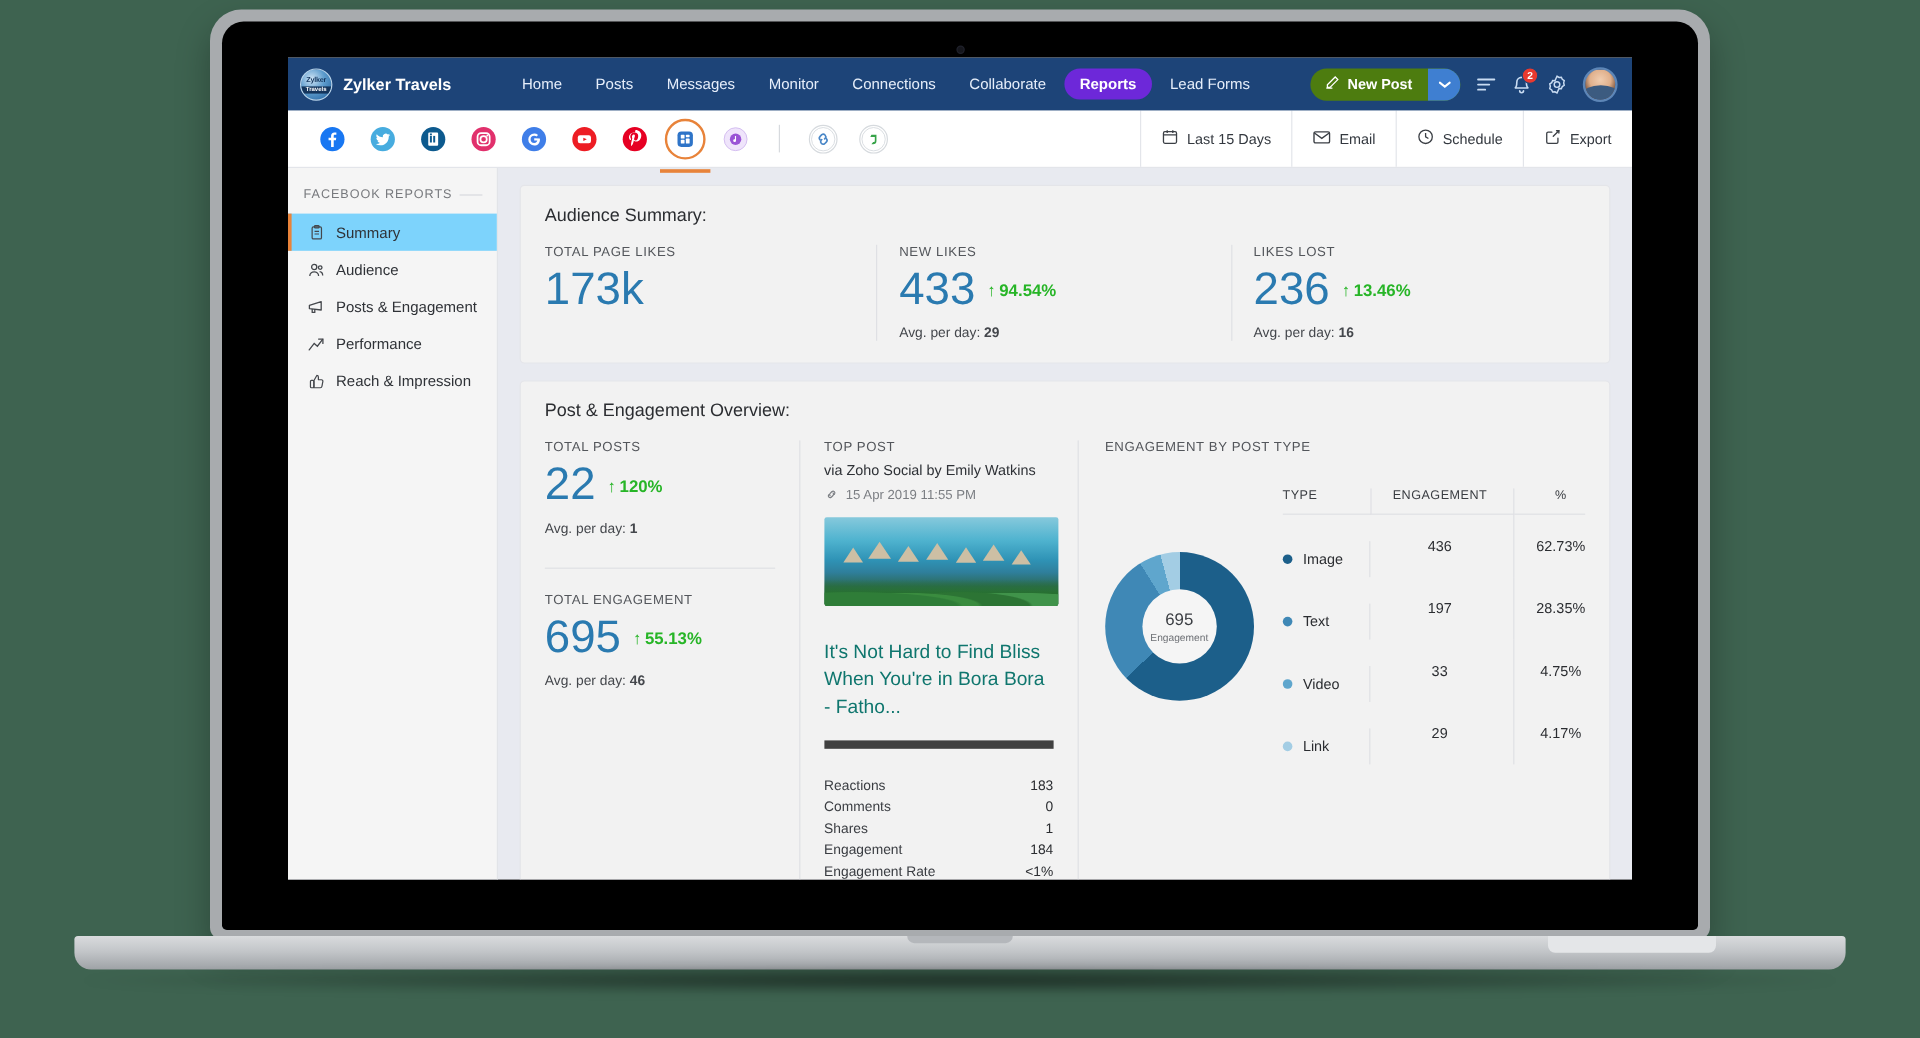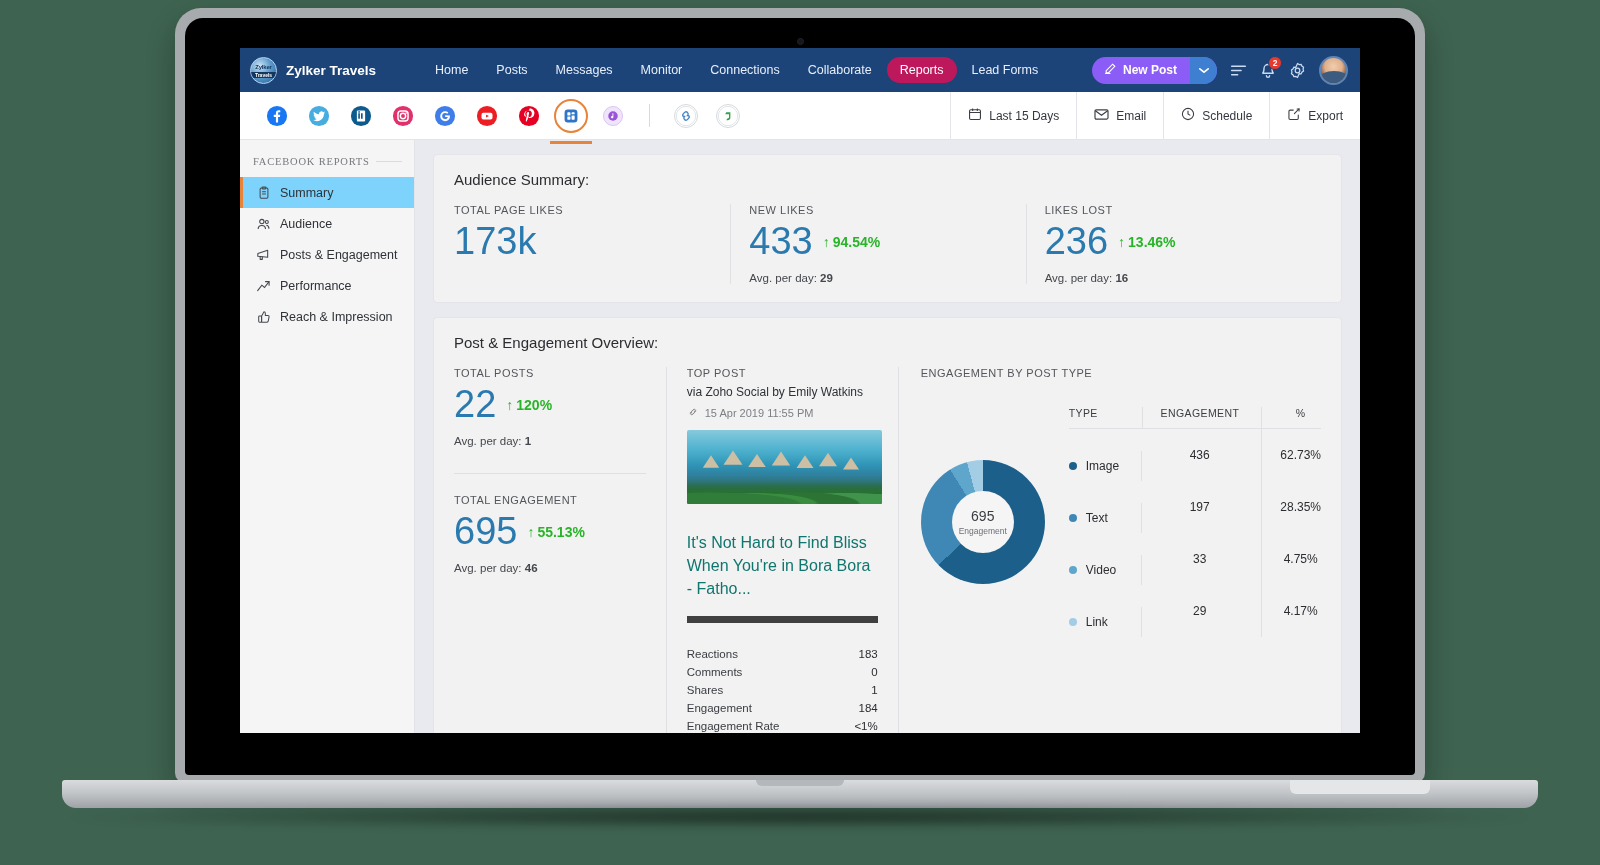--- a/index.html
+++ b/index.html
@@ -73,25 +73,25 @@
     font-size: 5px; font-weight: bold; color: #fff; text-align: center;
     background: #14355c;
   }
   .brand-name { color: #fff; font-size: 13.5px; font-weight: bold; white-space: nowrap; }
 
   .top-nav { display: flex; align-items: center; gap: 2px; margin-left: 22px; justify-content: center; }
   .top-nav a {
     color: #e6eefa; font-size: 12.5px; text-decoration: none; padding: 6px 13px;
     border-radius: 13px; white-space: nowrap;
   }
-  .top-nav a.active { background: #be185d; color: #fff; }
+  .top-nav a.active { background: #6d28d9; color: #fff; font-weight: bold; }
 
   .header-right { margin-left: auto; display: flex; align-items: center; gap: 13px; }
   .new-post-btn {
-    display: flex; align-items: center; background: #8b5cf6; border-radius: 15px;
+    display: flex; align-items: center; background: #4d7c0f; border-radius: 15px;
     height: 27px; overflow: hidden; cursor: pointer;
   }
   .new-post-main {
     display: flex; align-items: center; gap: 6px; padding: 0 13px 0 12px;
     color: #fff; font-size: 12px; font-weight: bold; height: 100%;
   }
   .new-post-caret {
     display: flex; align-items: center; justify-content: center;
     width: 27px; height: 100%; background: #3f7fd1; color: #fff; font-size: 9px;
   }
@@ -143,21 +143,21 @@
   }
 
   
   .app-body { display: flex; height: calc(685px - 44px - 48px); }
   .sidebar {
     width: 175px; background: #f5f5f5; border-right: 1px solid #e2e4e8;
     padding-top: 16px; flex: none;
   }
   .side-title {
     font-size: 10.5px; letter-spacing: 0.8px; color: #77797d; padding: 0 0 0 13px;
-    display: flex; align-items: center; gap: 6px; margin-bottom: 10px; white-space: nowrap; font-family: Liberation Serif, serif;
+    display: flex; align-items: center; gap: 6px; margin-bottom: 10px; white-space: nowrap;
   }
   .side-title .rule { flex: 1; height: 1px; background: #d8dade; margin-right: 12px; }
   .side-item {
     display: flex; align-items: center; gap: 9px; padding: 8px 10px 8px 13px;
     font-size: 12.5px; color: #2f3237; cursor: pointer; border-left: 3px solid transparent;
   }
   .side-item.active { background: #7dd3fc; border-left-color: #e8833a; }
   .side-ico { width: 15px; height: 15px; display: flex; align-items: center; justify-content: center; flex: none; color: #44474c; }
 
   .content { flex: 1; padding: 14px 18px; overflow: hidden; }

